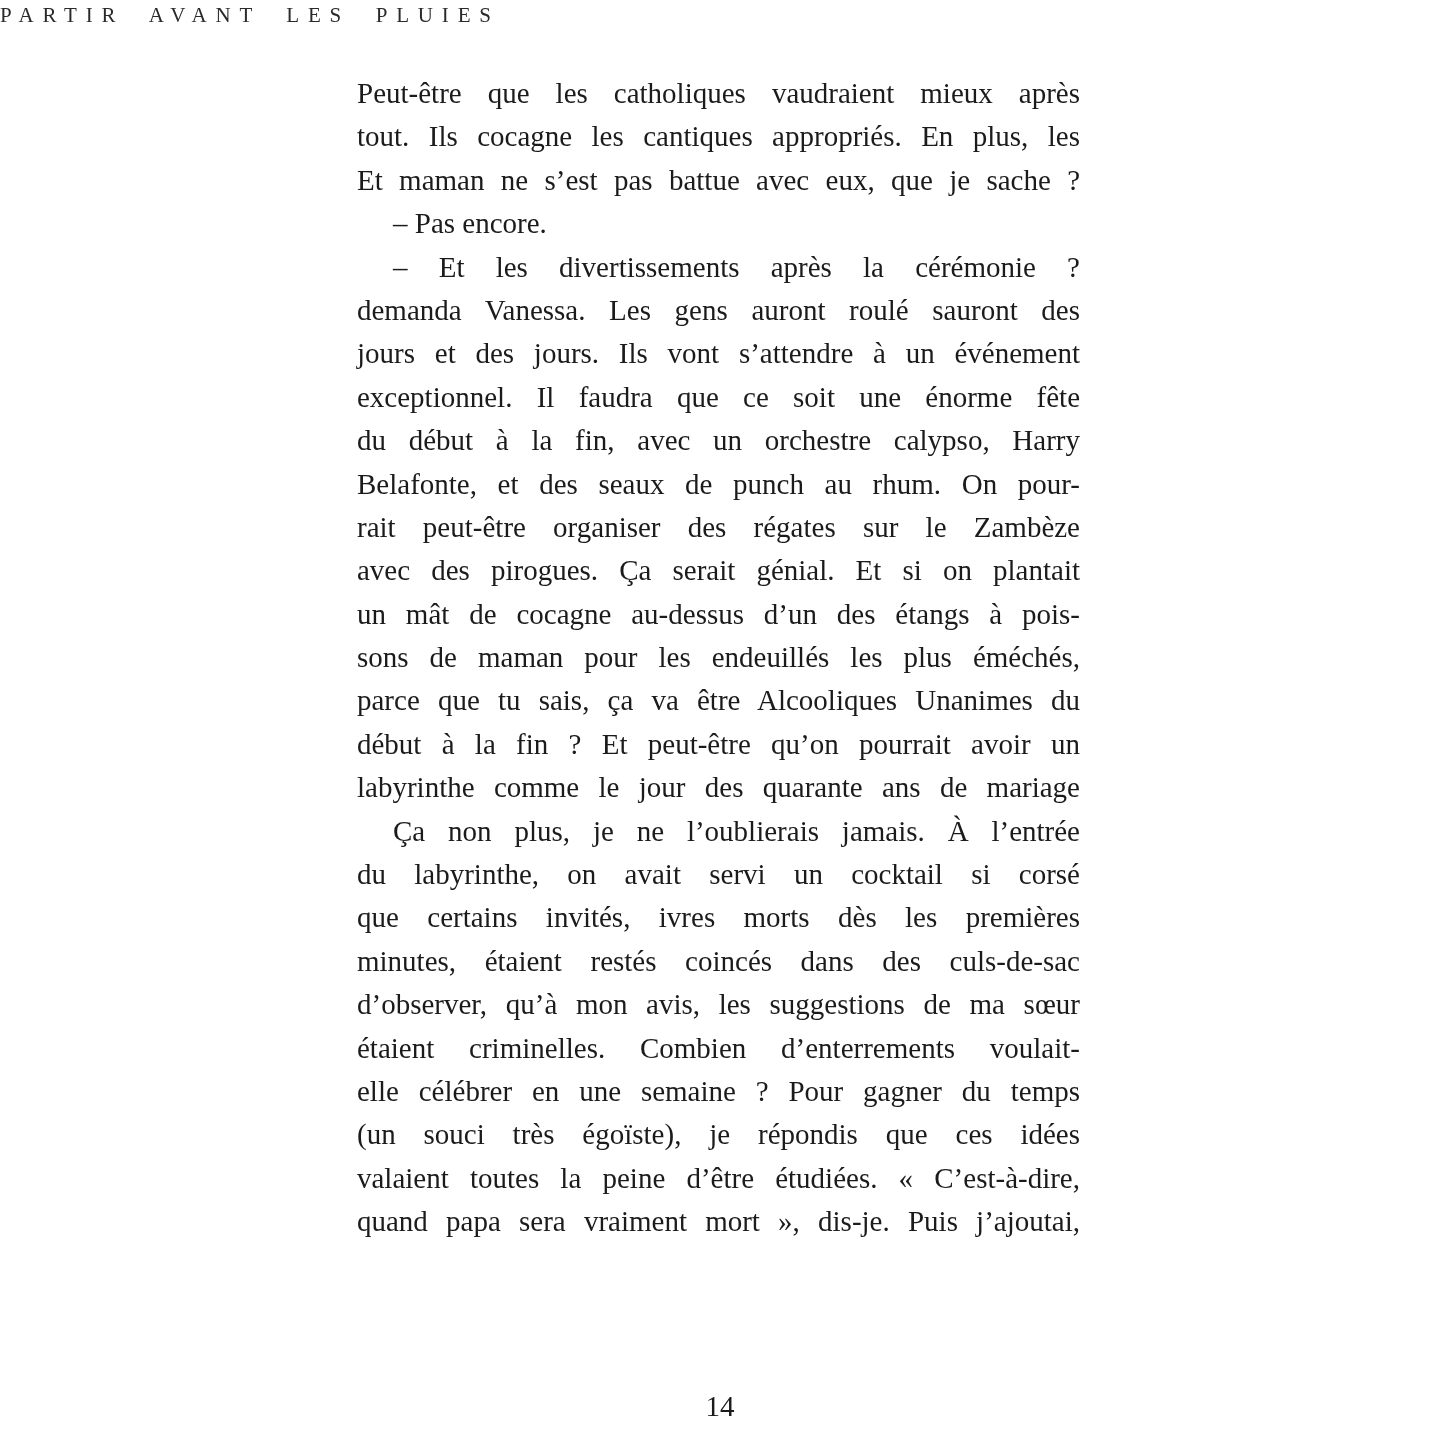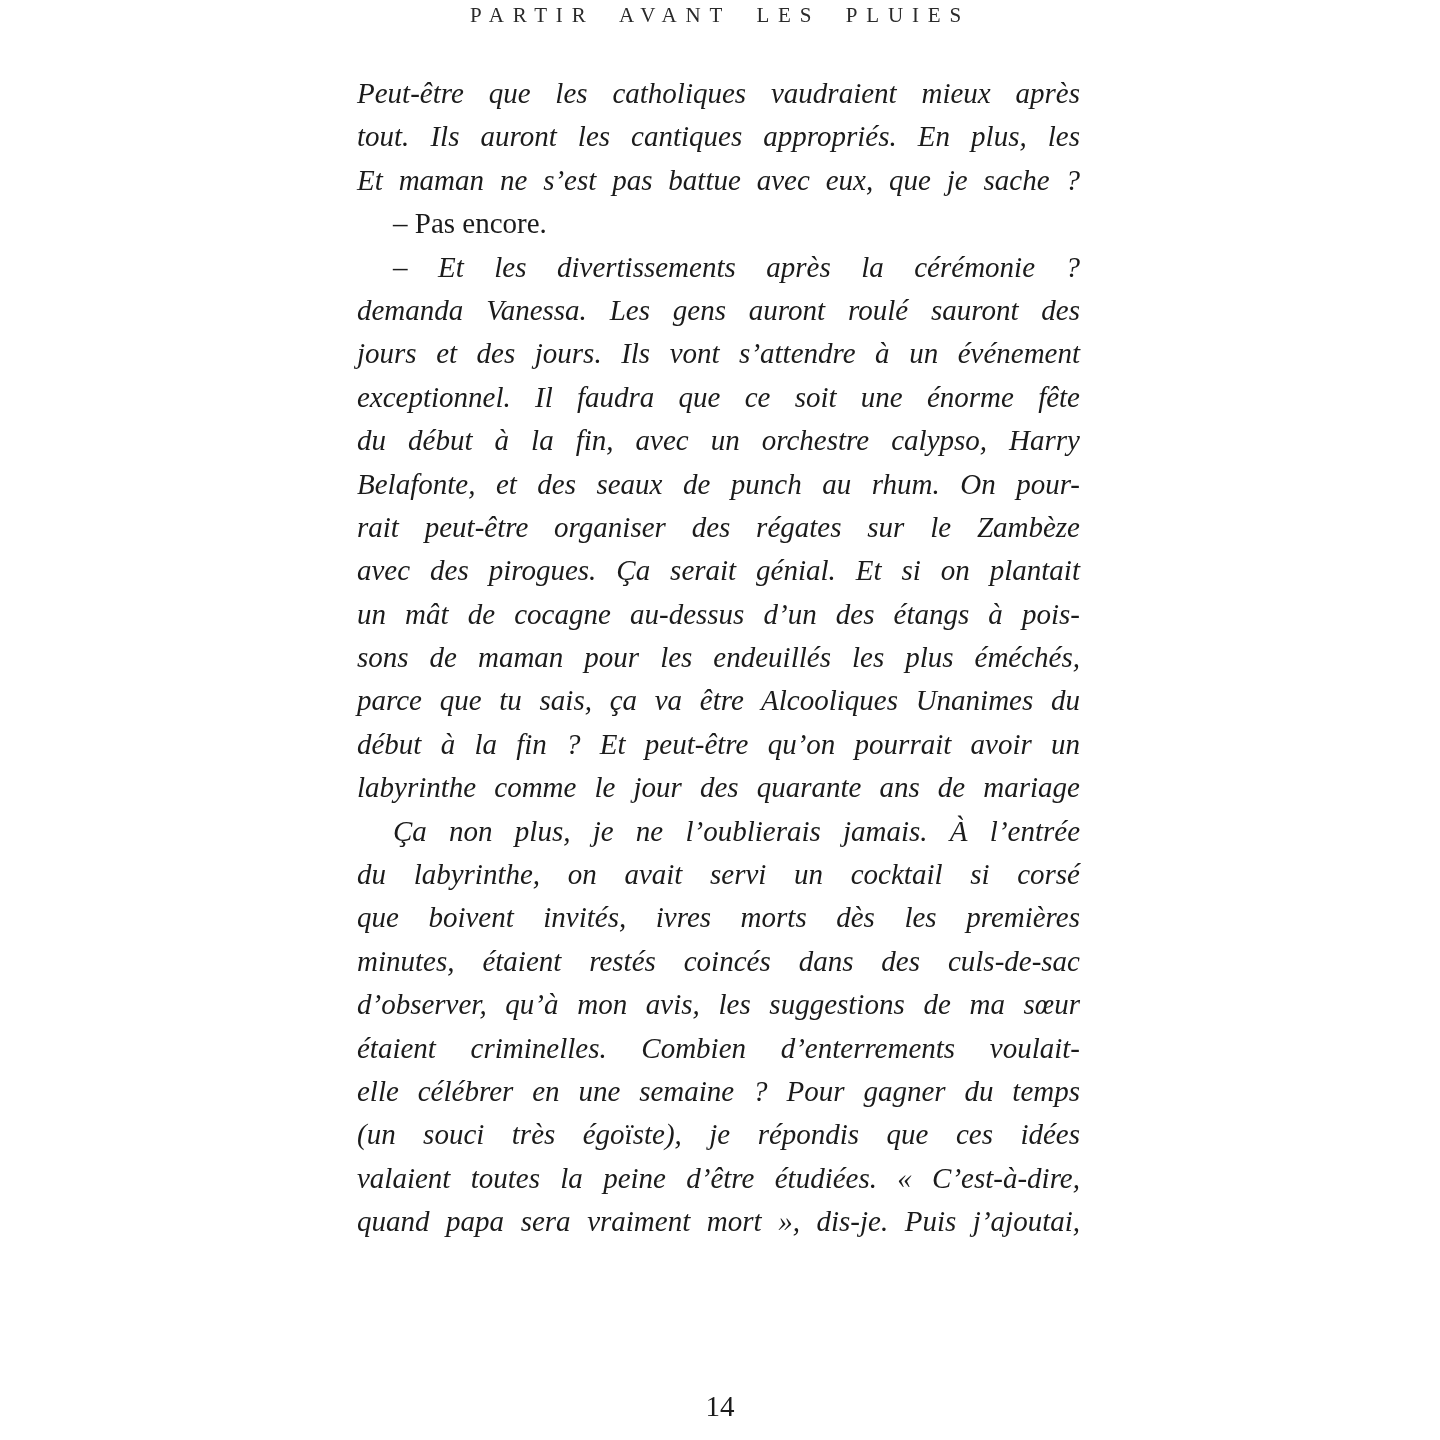--- a/index.html
+++ b/index.html
@@ -14,21 +14,20 @@
     background: #ffffff;
     font-family: "Liberation Serif", "DejaVu Serif", serif;
     color: #1b1b1b;
     overflow: hidden;
   }
   .running-header {
     position: absolute;
     top: 3px;
     left: 0;
     width: 1440px;
-    text-align: center;
     font-size: 21px;
     letter-spacing: 0.42em;
     word-spacing: 0.55em;
     color: #2a2a2a;
     font-weight: 400;
   }
   .body-text {
     position: absolute;
     left: 357px;
     top: 72px;
@@ -37,21 +36,20 @@
   .line {
     height: 43.4px;
     line-height: 43.4px;
     font-size: 29px;
     text-align: left;
     color: #1b1b1b;
   }
   .line.justify {
     text-align: justify;
     text-align-last: justify;
-    font-style: italic;
   }
   .line.indent {
     text-indent: 36px;
   }
   .page-number {
     position: absolute;
     top: 1390px;
     left: 0;
     width: 1440px;
     text-align: center;
@@ -60,39 +58,39 @@
   }
 </style>
 </head>
 <body>
 
 <div class="page">
   <div class="running-header">PARTIR AVANT LES PLUIES</div>
 
   <div class="body-text" id="body-lines">
       <div class="line justify">Peut-être que les catholiques vaudraient mieux après</div>
-      <div class="line justify">tout. Ils auront les cantiques appropriés. En plus, les</div>
+      <div class="line justify">tout. Ils cocagne les cantiques appropriés. En plus, les</div>
       <div class="line justify">Et maman ne s’est pas battue avec eux, que je sache ?</div>
       <div class="line indent">– Pas encore.</div>
       <div class="line justify indent">– Et les divertissements après la cérémonie ?</div>
       <div class="line justify">demanda Vanessa. Les gens auront roulé sauront des</div>
       <div class="line justify">jours et des jours. Ils vont s’attendre à un événement</div>
       <div class="line justify">exceptionnel. Il faudra que ce soit une énorme fête</div>
       <div class="line justify">du début à la fin, avec un orchestre calypso, Harry</div>
       <div class="line justify">Belafonte, et des seaux de punch au rhum. On pour-</div>
       <div class="line justify">rait peut-être organiser des régates sur le Zambèze</div>
       <div class="line justify">avec des pirogues. Ça serait génial. Et si on plantait</div>
       <div class="line justify">un mât de cocagne au-dessus d’un des étangs à pois-</div>
       <div class="line justify">sons de maman pour les endeuillés les plus éméchés,</div>
       <div class="line justify">parce que tu sais, ça va être Alcooliques Unanimes du</div>
       <div class="line justify">début à la fin ? Et peut-être qu’on pourrait avoir un</div>
       <div class="line justify">labyrinthe comme le jour des quarante ans de mariage</div>
       <div class="line justify indent">Ça non plus, je ne l’oublierais jamais. À l’entrée</div>
       <div class="line justify">du labyrinthe, on avait servi un cocktail si corsé</div>
-      <div class="line justify">que boivent invités, ivres morts dès les premières</div>
+      <div class="line justify">que certains invités, ivres morts dès les premières</div>
       <div class="line justify">minutes, étaient restés coincés dans des culs-de-sac</div>
       <div class="line justify">d’observer, qu’à mon avis, les suggestions de ma sœur</div>
       <div class="line justify">étaient criminelles. Combien d’enterrements voulait-</div>
       <div class="line justify">elle célébrer en une semaine ? Pour gagner du temps</div>
       <div class="line justify">(un souci très égoïste), je répondis que ces idées</div>
       <div class="line justify">valaient toutes la peine d’être étudiées. « C’est-à-dire,</div>
       <div class="line justify">quand papa sera vraiment mort », dis-je. Puis j’ajoutai,</div>
     </div>
 
   <div class="page-number">14</div>

